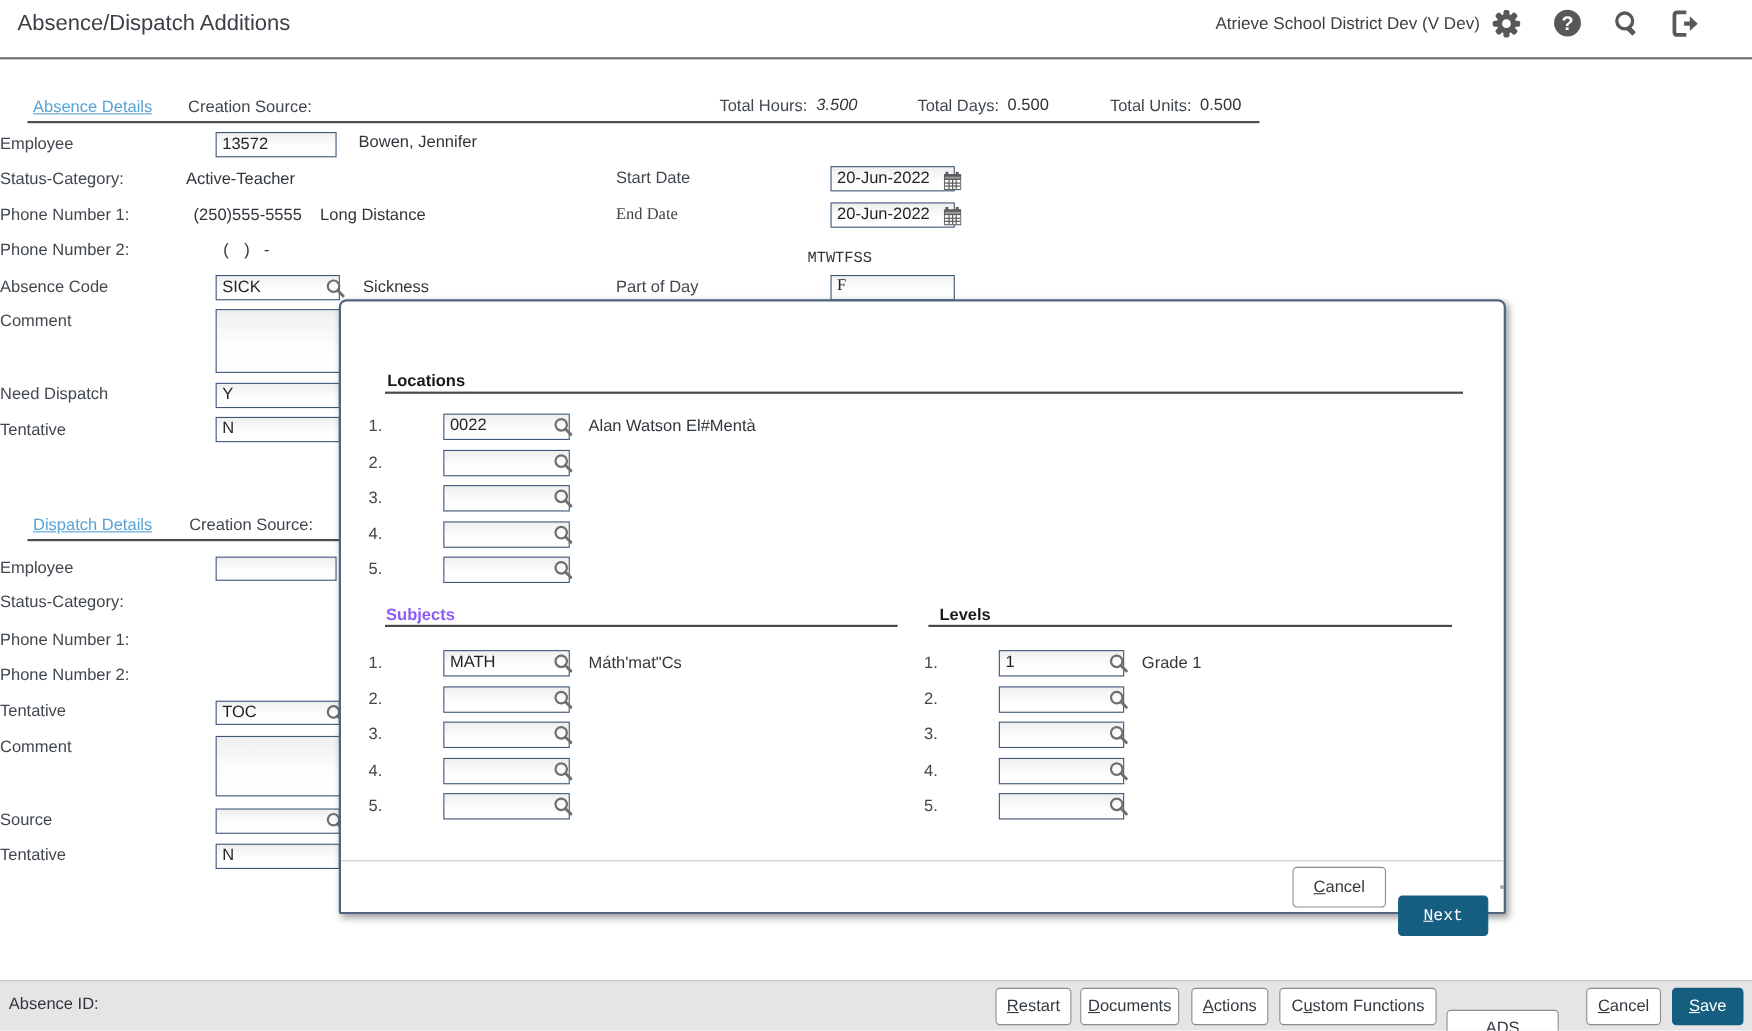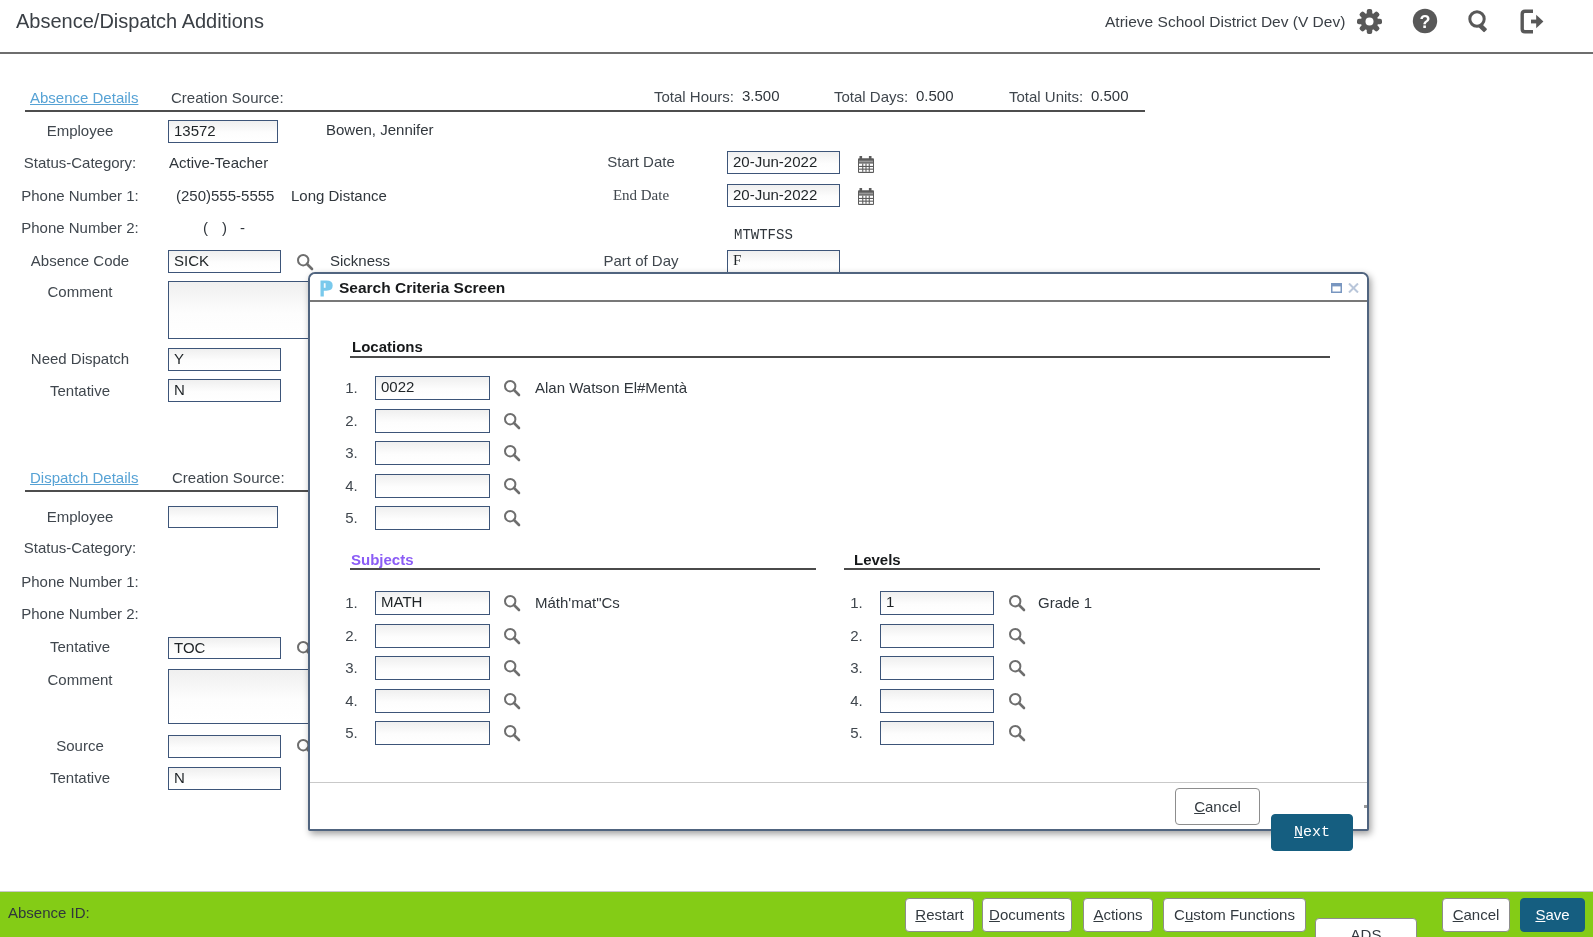--- a/index.html
+++ b/index.html
@@ -1,21 +1,21 @@
 <!DOCTYPE html>
 <html><head>
 <meta charset="utf-8">
 <style>
 * { margin:0; padding:0; box-sizing:border-box; }
 html,body { width:1593px; height:937px; background:#fff; font-family:"Liberation Sans", sans-serif; }
 #page { position:relative; width:1593px; height:937px; overflow:hidden; }
 .lbl { position:absolute; font-size:15px; color:#40474e; white-space:nowrap; line-height:20px; }
 .val { position:absolute; font-size:15px; color:#30363c; white-space:nowrap; line-height:20px; }
-.rlbl { text-align:center; }
-.inp { position:absolute; border:1.8px solid #3d5579; background:linear-gradient(#efefef, #fdfdfd 55%, #fff); font-size:15px; color:#1e2326; padding:0 5px; line-height:19px; white-space:nowrap; overflow:hidden; }
+.rlbl { text-align:left; }
+.inp { position:absolute; border:1.8px solid #3d5579; background:linear-gradient(#efefef, #fdfdfd 55%, #fff); font-size:15px; color:#1e2326; padding:0 5px; line-height:19px; white-space:nowrap; overflow:hidden;margin-left:28px; }
 .hline { position:absolute; background:#4d4d4d; height:2px; }
 .link { position:absolute; font-size:15px; color:#56a2d5; text-decoration:underline; white-space:nowrap; line-height:20px; }
 .mag { position:absolute; width:18px; height:18px; }
 .btn { position:absolute; border:1px solid #8d8d8d; border-radius:4px; background:#fff; font-size:15px; color:#333a40; text-align:center; line-height:31px; }
 .btn u, .link u { text-decoration:underline; }
 </style>
 </head>
 <body>
 <div id="page">
 
@@ -55,21 +55,21 @@
   <svg style="position:absolute; left:1518px; top:8px;" width="28" height="27" viewBox="0 0 28 27">
     <path d="M15,3.2 H7 Q4.2,3.2 4.2,6 V21 Q4.2,23.8 7,23.8 H15" fill="none" stroke="#585858" stroke-width="3.4"></path>
     <rect x="13" y="11.6" width="6" height="3.8" fill="#585858"></rect>
     <path d="M18.2,6.8 L25.4,13.5 L18.2,20.2 Z" fill="#585858"></path>
   </svg>
 </div>
 
 <a class="link" style="left:30px; top:88px;">Absence Details</a>
 <div class="lbl" style="left:171px; top:88px;">Creation Source:</div>
 <div class="lbl" style="left:654px; top:87px;">Total Hours:</div>
-<div class="val" style="left:742px; top:86px;">3.500</div>
+<div class="val" style="left:742px; top:86px;font-style:italic;">3.500</div>
 <div class="lbl" style="left:834px; top:87px;">Total Days:</div>
 <div class="val" style="left:916px; top:86px;">0.500</div>
 <div class="lbl" style="left:1009px; top:87px;">Total Units:</div>
 <div class="val" style="left:1091px; top:86px;">0.500</div>
 <div class="hline" style="left:25px; top:110px; width:1120px;"></div>
 
 <div class="lbl rlbl" style="left:0; top:121px; width:160px;">Employee</div>
 <div class="lbl rlbl" style="left:0; top:153px; width:160px;">Status-Category:</div>
 <div class="lbl rlbl" style="left:0; top:186px; width:160px;">Phone Number 1:</div>
 <div class="lbl rlbl" style="left:0; top:218px; width:160px;">Phone Number 2:</div>
@@ -154,35 +154,20 @@
 <div class="inp" style="left:168px; top:669px; width:250px; height:55px;"></div>
 <div class="inp" style="left:168px; top:735px; width:113px; height:23px;"></div>
 <svg class="mag" style="left:296px; top:738px;" viewBox="0 0 18 18">
       <circle cx="7.2" cy="7.2" r="5.2" fill="none" stroke="#6e6e6e" stroke-width="2"></circle>
       <line x1="11" y1="11" x2="16" y2="16" stroke="#6e6e6e" stroke-width="2.6" stroke-linecap="round"></line>
     </svg>
 <div class="inp" style="left:168px; top:767px; width:113px; height:23px;">N</div>
 
 <div id="modal" style="position:absolute; left:308px; top:272px; width:1061px; height:559px; background:#fff; border:2.5px solid #50647f; border-radius:7px 7px 2px 2px; box-shadow:2px 3px 7px rgba(0,0,0,0.38);">
 
-  <div style="position:absolute; left:0; top:0; width:100%; height:28px; border-bottom:2px solid #787878; border-radius:6px 6px 0 0; background:#fff;">
-    <svg style="position:absolute; left:9px; top:6px;" width="14" height="17" viewBox="0 0 14 17">
-      <path d="M1.5 0.5 H7.5 Q13.7 0.5 13.7 5.6 Q13.7 10.8 7.5 10.8 H4.8 V16.5 H1.5 Z" fill="#79c9ec"></path>
-      <rect x="4.8" y="3.2" width="1.8" height="4.6" fill="#fff" opacity="0.9"></rect>
-    </svg>
-    <div style="position:absolute; left:29px; top:5px; font-size:15.5px; font-weight:bold; color:#17191b;">Search Criteria Screen</div>
-    <svg style="position:absolute; left:1021px; top:9px;" width="11" height="10" viewBox="0 0 11 10">
-      <rect x="0.75" y="0.75" width="9.5" height="8.5" fill="none" stroke="#7896c0" stroke-width="1.5"></rect>
-      <rect x="0" y="0" width="11" height="3.4" fill="#7896c0"></rect>
-    </svg>
-    <svg style="position:absolute; left:1038px; top:9px;" width="11" height="10" viewBox="0 0 11 10">
-      <line x1="1" y1="0.5" x2="10" y2="9.5" stroke="#b9c6da" stroke-width="2"></line>
-      <line x1="10" y1="0.5" x2="1" y2="9.5" stroke="#b9c6da" stroke-width="2"></line>
-    </svg>
-  </div>
 
   <div style="position:absolute; left:42px; top:64px; font-size:15px; font-weight:bold; color:#17191b;">Locations</div>
   <div style="position:absolute; left:40px; top:82px; width:980px; height:2px; background:#4a4a4a;"></div>
 
   <div class="lbl rlbl" style="left:25px; top:104px; width:33px;">1.</div>
   <div class="inp" style="left:65px; top:102px; width:115px; height:24px;">0022</div>
   <svg class="mag" style="left:193px; top:105px;" viewBox="0 0 18 18">
         <circle cx="7.2" cy="7.2" r="5.2" fill="none" stroke="#6e6e6e" stroke-width="2"></circle>
         <line x1="11" y1="11" x2="16" y2="16" stroke="#6e6e6e" stroke-width="2.6" stroke-linecap="round"></line>
       </svg>
@@ -293,21 +278,21 @@
         <circle cx="7.2" cy="7.2" r="5.2" fill="none" stroke="#6e6e6e" stroke-width="2"></circle>
         <line x1="11" y1="11" x2="16" y2="16" stroke="#6e6e6e" stroke-width="2.6" stroke-linecap="round"></line>
       </svg>
 
   <div style="position:absolute; left:0; top:508px; width:100%; height:1px; background:#c9c9c9;"></div>
   <div class="btn" style="left:865px; top:514px; width:85px; height:37px; line-height:35px;"><u>C</u>ancel</div>
   <div class="btn" style="left:961px; top:540px; width:82px; height:37px; line-height:35px; background:#155e80; border-color:#155e80; color:#fff;font-family:Liberation Mono, monospace;"><u>N</u>ext</div>
   <div style="position:absolute; left:1054px; top:531px; width:3px; height:3px; background:#9a9a9a;"></div>
 </div>
 
-<div style="position:absolute; left:0; top:891px; width:1593px; height:46px; background:#84cc16; border-top:1px solid #c9c9c9;">
+<div style="position:absolute; left:0; top:891px; width:1593px; height:46px; background:#e5e5e5; border-top:1px solid #c9c9c9;">
   <div style="position:absolute; left:8px; top:12px; font-size:15px; color:#30363c;">Absence ID:</div>
   <div class="btn" style="left:905px; top:6px; width:69px; height:34px; line-height:32px;"><u>R</u>estart</div>
   <div class="btn" style="left:982px; top:6px; width:90px; height:34px; line-height:32px;text-align:center;"><u>D</u>ocuments</div>
   <div class="btn" style="left:1083px; top:6px; width:70px; height:34px; line-height:32px;"><u>A</u>ctions</div>
   <div class="btn" style="left:1163px; top:6px; width:143px; height:34px; line-height:32px;">C<u>u</u>stom Functions</div>
   <div class="btn" style="left:1315px; top:6px; width:102px; height:34px; line-height:32px;margin-top:20px;">ADS <u>F</u>unctions</div>
   <div class="btn" style="left:1442px; top:6px; width:68px; height:34px; line-height:32px;"><u>C</u>ancel</div>
   <div class="btn" style="left:1520px; top:6px; width:65px; height:34px; line-height:32px; background:#155e80; border-color:#155e80; color:#fff;"><u>S</u>ave</div>
 </div>
 

